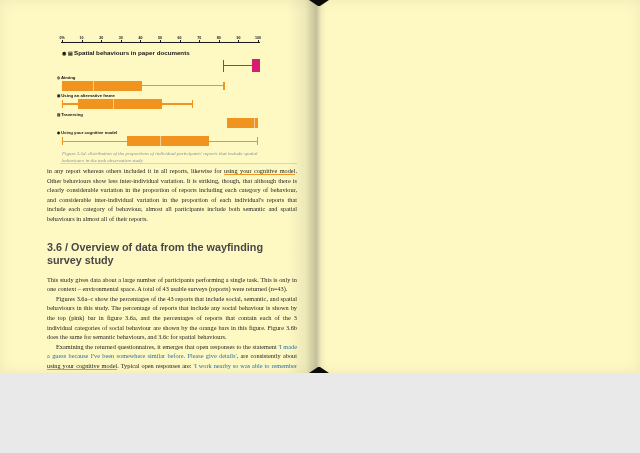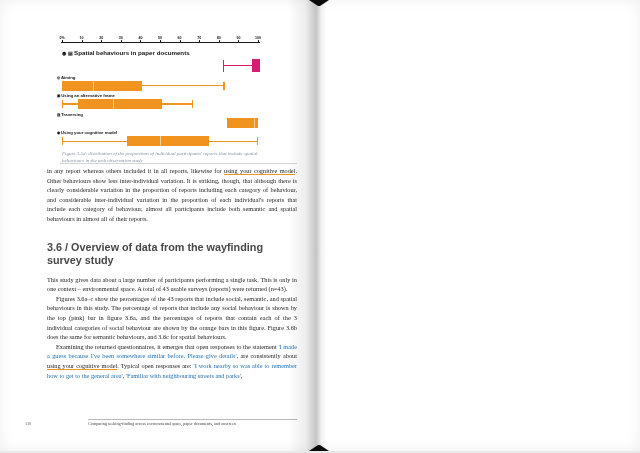--- a/index.html
+++ b/index.html
@@ -1,16 +1,16 @@
 <!DOCTYPE html>
 <html><head>
 <meta charset="utf-8">
 <style>
   html,body{margin:0;padding:0;background:#e9e9e9;}
-  .sheet{position:relative;width:640px;height:451px;background:#ffffff;overflow:hidden;
+  .sheet{position:relative;width:640px;height:373px;background:#fef9c3;overflow:hidden;
          font-family:"Liberation Sans",sans-serif;box-shadow:inset 0 0 14px rgba(0,0,0,0.07);}
   .page{position:absolute;top:0;height:100%;}
   #left-page{left:0;width:320px;}
   #right-page{left:320px;width:320px;}
   .gutter{position:absolute;left:288px;top:0;width:44px;height:453px;pointer-events:none;
     background:linear-gradient(to right, rgba(90,90,90,0) 0%, rgba(80,80,80,0.10) 40%, rgba(60,60,60,0.30) 64%, rgba(90,90,90,0.08) 76%, rgba(255,255,255,0) 88%);}
   .notch{position:absolute;left:309px;width:20px;height:6px;background:#0b0b0b;}
   .notch.top{top:0;clip-path:polygon(0 0,100% 0,55% 100%,45% 100%);}
   .notch.bottom{bottom:0;clip-path:polygon(45% 0,55% 0,100% 100%,0 100%);}
 

